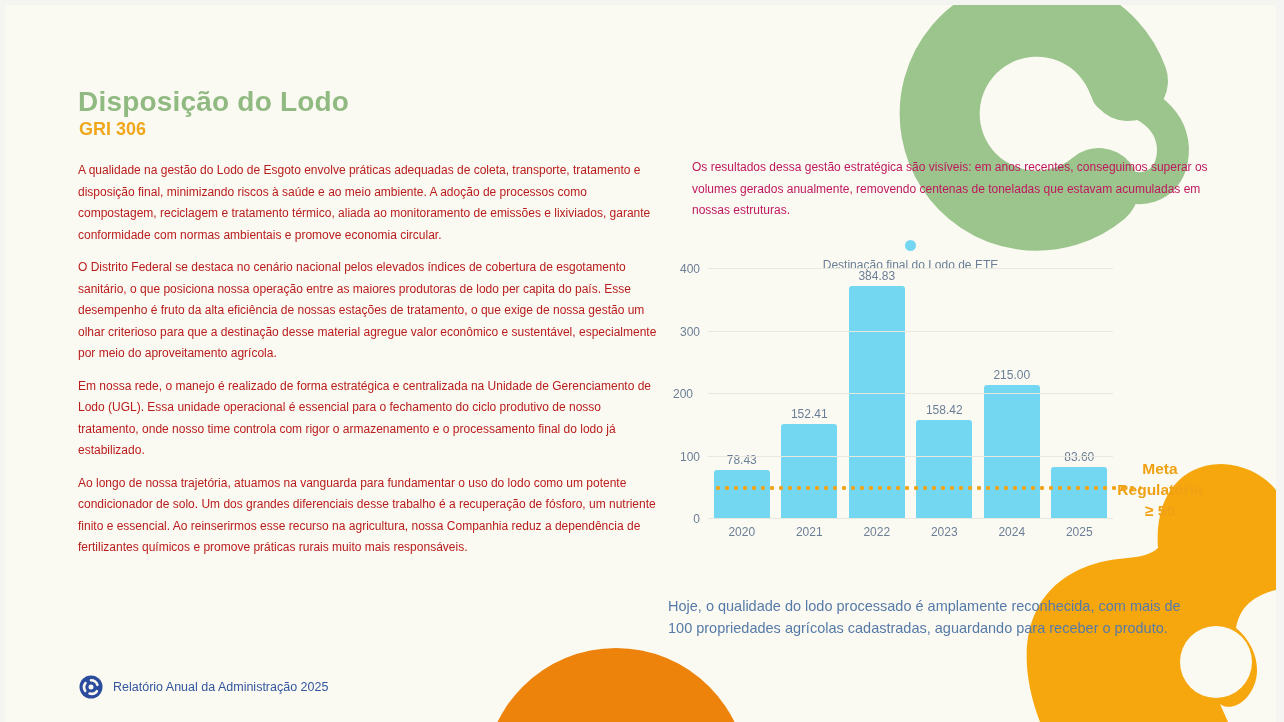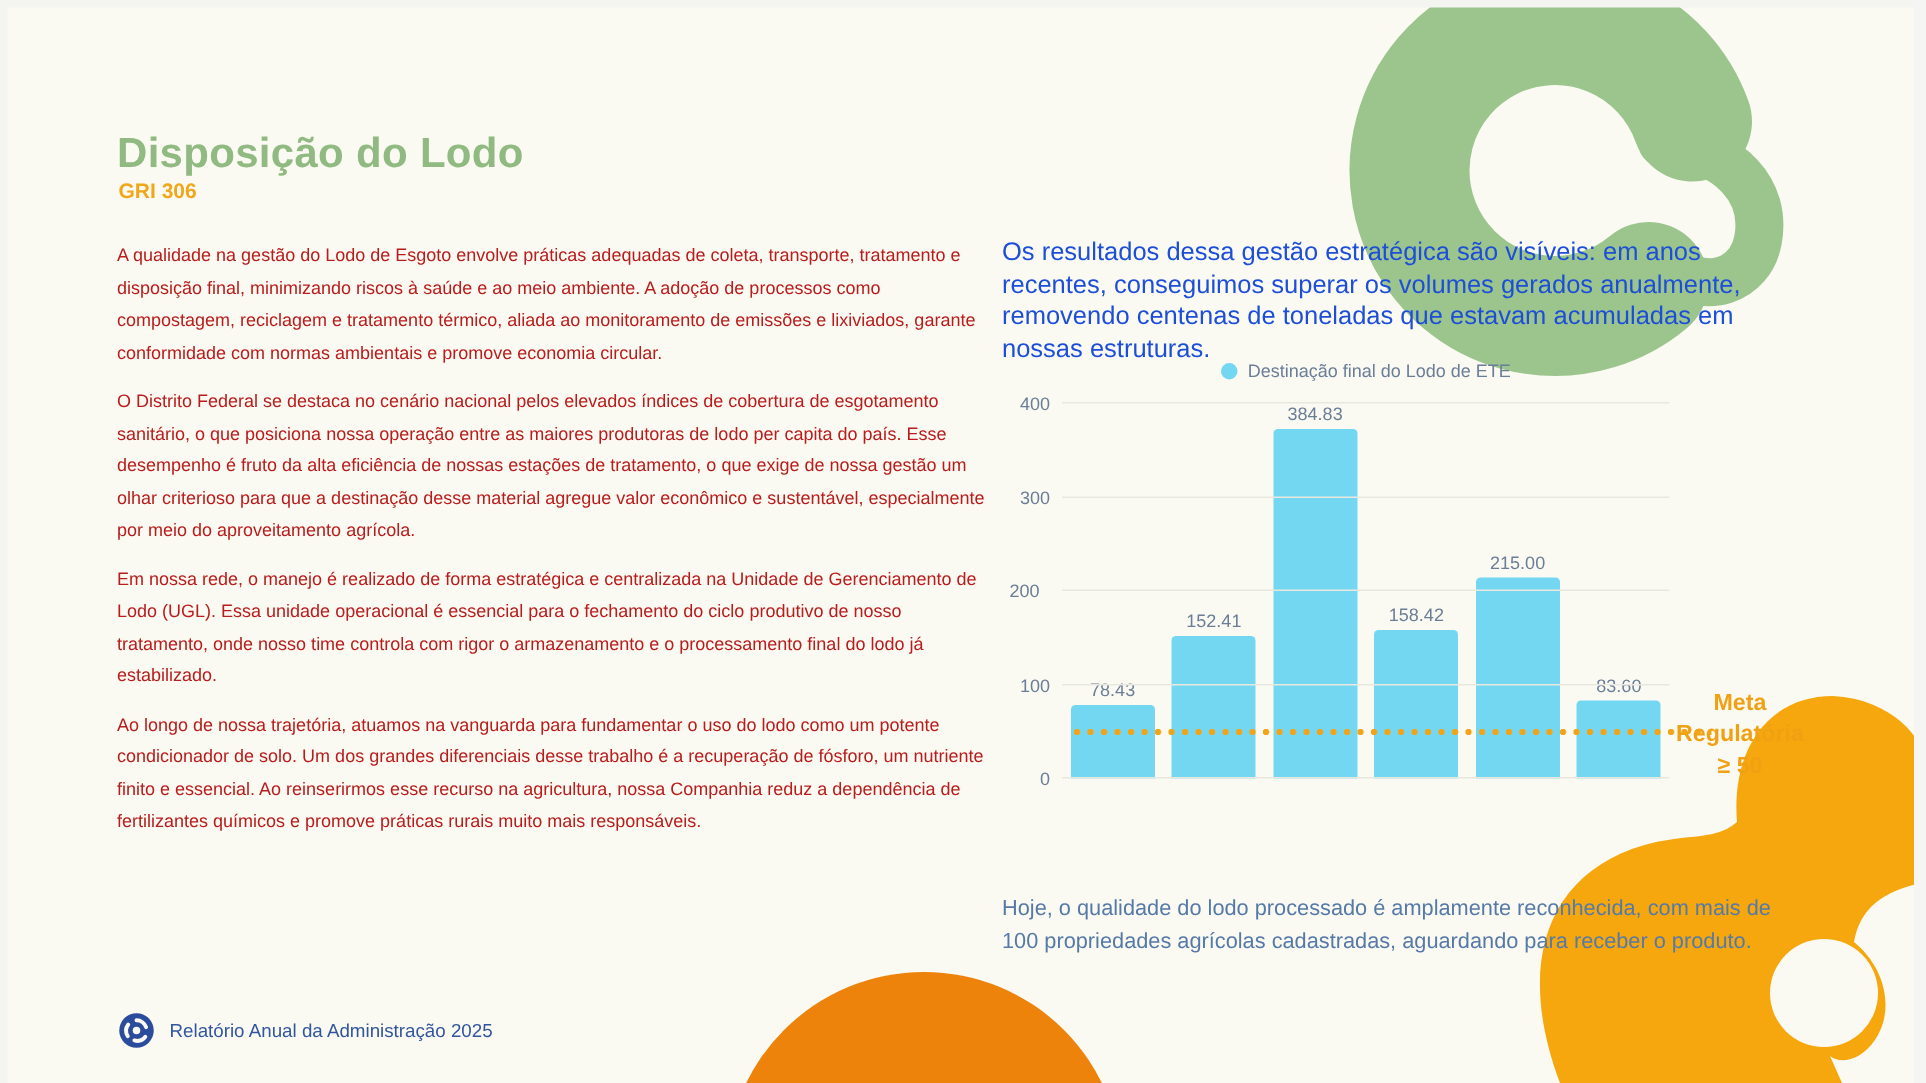--- a/index.html
+++ b/index.html
@@ -21,40 +21,40 @@
 
   .content{position:absolute;left:0;top:0;width:1284px;height:722px;z-index:1;}
 
   .title{
     position:absolute;left:78px;top:86px;
     font-size:28px;font-weight:800;letter-spacing:0.2px;
     color:#90ba81;
   }
   .gri{
     position:absolute;left:79px;top:119px;
-    font-size:14px;font-weight:700;color:#f0a71b;
+    font-size:18px;font-weight:700;color:#f0a71b;
   }
 
   .col-left{
     position:absolute;left:78px;top:160px;width:580px;
     color:#b91c1c;font-size:12px;line-height:21.5px;
   }
   .col-left p{margin:0 0 11px 0;}
 
   .intro{
-    position:absolute;left:668px;top:157px;width:535px;
-    color:#1d4ed8;font-size:17px;line-height:21.5px;
+    position:absolute;left:692px;top:157px;width:535px;
+    color:#be185d;font-size:12px;line-height:21.5px;
   }
 
   
   .chart{position:absolute;left:668px;top:238px;width:452px;height:302px;}
   .chart-legend{
     position:absolute;left:40px;top:2px;width:405px;
     display:flex;align-items:center;justify-content:center;gap:7px;
-    font-size:12px;color:#6b7e97;
+    font-size:12px;color:#6b7e97;flex-direction:column;
   }
   .legend-dot{width:11px;height:11px;border-radius:50%;}
   .chart-plot{position:absolute;left:40px;top:31px;width:405px;height:250px;}
   .gridline{position:absolute;left:0;right:0;height:1px;background:#e9e8df;}
   .ytick{
     position:absolute;right:100%;margin-right:8px;width:34px;
     text-align:right;font-size:12px;color:#6b7e97;transform:translateY(50%);
   }
   .bars-row{position:absolute;left:0;top:0;width:100%;height:100%;display:flex;align-items:flex-end;}
   .bar-slot{flex:1 1 0;display:flex;flex-direction:column;align-items:center;justify-content:flex-end;height:100%;}
@@ -166,20 +166,28 @@
           <div class="ytick" style="bottom: 0px;">0</div>
           <div class="gridline" style="bottom: 62.5px;"></div>
           <div class="ytick" style="bottom: 62.5px;">100</div>
           <div class="gridline" style="bottom: 125px;"></div>
           <div class="ytick" style="bottom: 125px; text-align: center;">200</div>
           <div class="gridline" style="bottom: 187.5px;"></div>
           <div class="ytick" style="bottom: 187.5px;">300</div>
           <div class="gridline" style="bottom: 250px;"></div>
           <div class="ytick" style="bottom: 250px;">400</div>
         </div>
+      <div class="xlabels">
+          <div class="xlabel">2020</div>
+          <div class="xlabel">2021</div>
+          <div class="xlabel">2022</div>
+          <div class="xlabel">2023</div>
+          <div class="xlabel">2024</div>
+          <div class="xlabel">2025</div>
+        </div>
     </div>
 
     <div class="meta-label">
       <div>Meta</div>
       <div>Regulatória</div>
       <div>≥ 50</div>
     </div>
 
     <div class="closing">Hoje, o qualidade do lodo processado é amplamente reconhecida, com mais de 100 propriedades agrícolas cadastradas, aguardando para receber o produto.</div>
 

